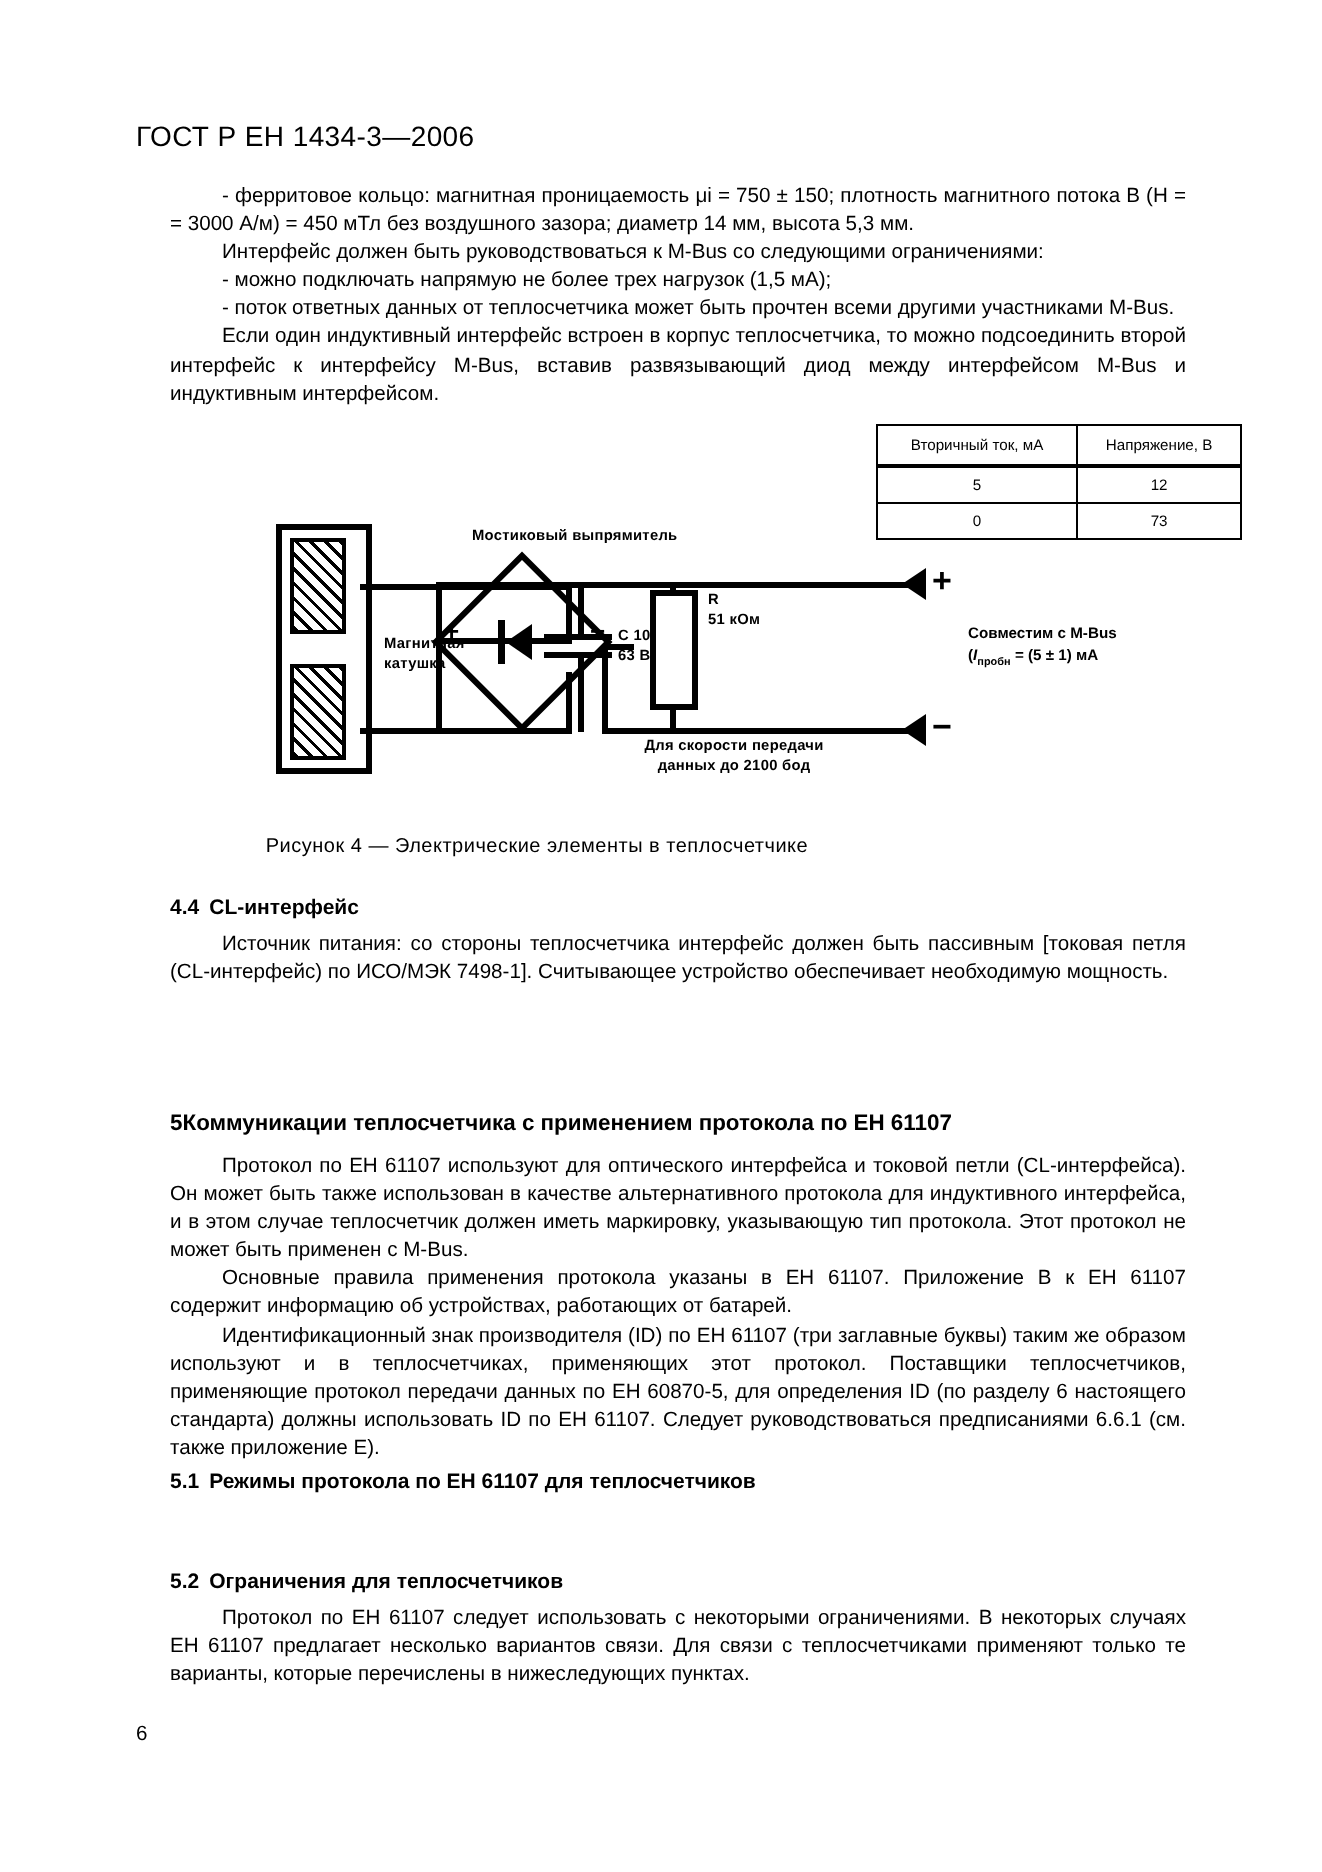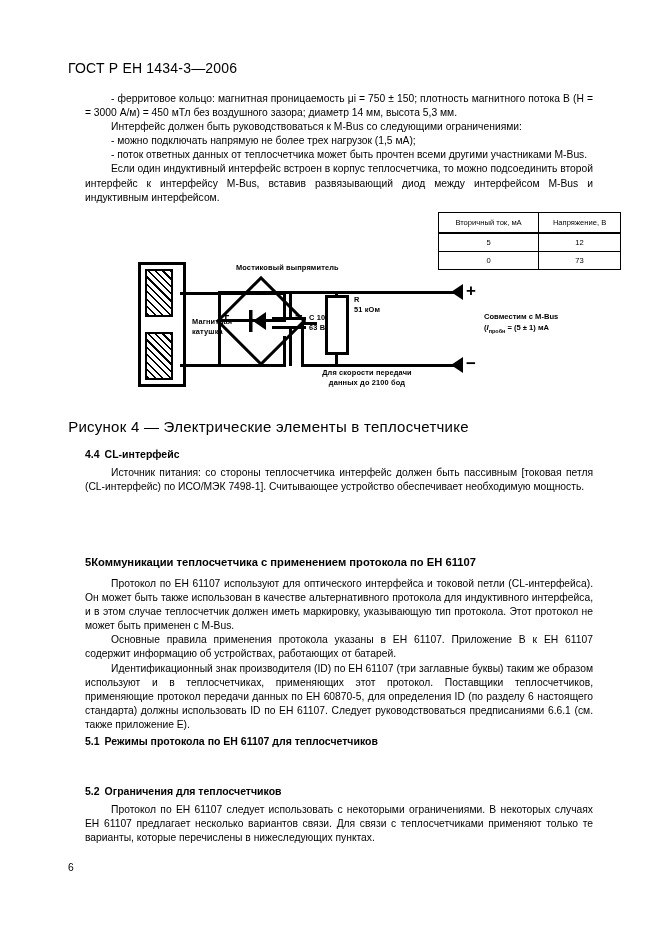--- a/index.html
+++ b/index.html
@@ -56,21 +56,21 @@
     position: absolute;
     left: 85px;
     font-size: 11.2px;
     font-weight: bold;
   }
   .caption {
     position: absolute;
     left: 0;
     width: 537px;
     text-align: center;
-    font-size: 15px;
+    font-size: 10px;
     letter-spacing: 0.25px;
   }
   .pageno {
     position: absolute;
     left: 68px;
     top: 862px;
     font-size: 10.3px;
   }
 
   

